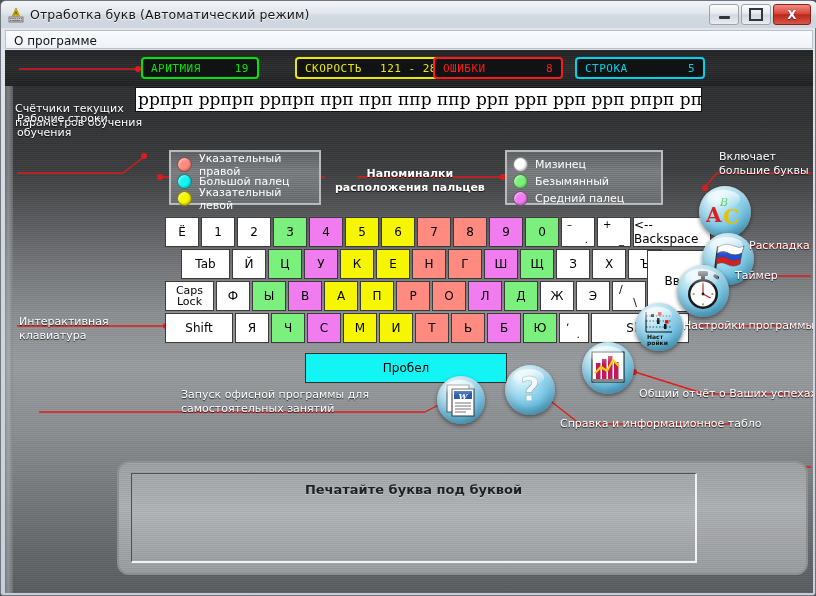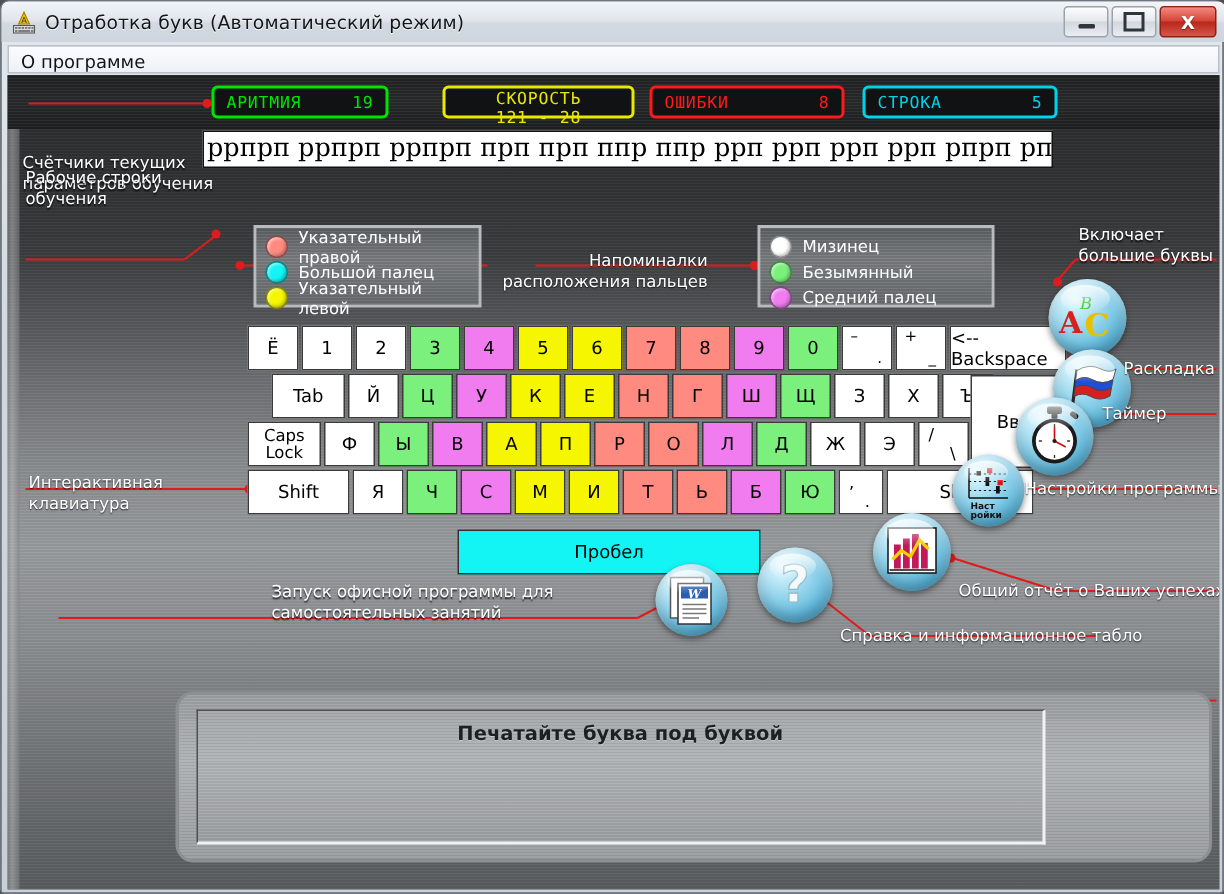--- a/index.html
+++ b/index.html
@@ -264,21 +264,21 @@
     </svg>
 
     <div class="anno" style="left:10px;top:5px;margin-top:47px;">Счётчики текущих
 параметров обучения</div>
 
     <div id="counters-row">
         <div class="counter" style="left: 136px; width: 118px; border-color: rgb(0, 229, 0);">
           <span class="clabel" style="color: rgb(0, 229, 0);">АРИТМИЯ</span>
           <span class="cval" style="color: rgb(0, 229, 0);">19</span>
         </div>
-        <div class="counter" style="left: 290px; width: 128px; border-color: rgb(232, 232, 0); flex-direction: column;">
+        <div class="counter" style="left: 290px; width: 152px; border-color: rgb(232, 232, 0);">
           <span class="clabel" style="color: rgb(232, 232, 0);">СКОРОСТЬ</span>
           <span class="cval" style="color: rgb(232, 232, 0);">121   - 28</span>
         </div>
         <div class="counter" style="left: 428px; width: 130px; border-color: rgb(255, 26, 26);">
           <span class="clabel" style="color: rgb(255, 26, 26);">ОШИБКИ</span>
           <span class="cval" style="color: rgb(255, 26, 26);">8</span>
         </div>
         <div class="counter" style="left: 570px; width: 130px; border-color: rgb(0, 210, 232);">
           <span class="clabel" style="color: rgb(0, 210, 232);">СТРОКА</span>
           <span class="cval" style="color: rgb(0, 210, 232);">5</span>
@@ -297,21 +297,21 @@
       <div class="legrow">
         <span class="legdot" id="ld1" style="background: rgb(19, 244, 244);"></span>
         <span class="legtxt">Большой палец</span>
       </div>
       <div class="legrow">
         <span class="legdot" id="ld2" style="background: rgb(246, 246, 0);"></span>
         <span class="legtxt">Указательный левой</span>
       </div>
     </div>
 
-    <div class="anno" style="left:330px;top:117px;text-align:right;">Напоминалки
+    <div class="anno" style="left:330px;top:117px;text-align:center;font-weight:bold;">Напоминалки
 расположения пальцев</div>
 
     <div class="legendbox" style="left:500px;top:100px;width:158px;height:55px;">
       <div class="legrow">
         <span class="legdot" id="rd0" style="background: rgb(255, 255, 255);"></span>
         <span class="legtxt">Мизинец</span>
       </div>
       <div class="legrow">
         <span class="legdot" id="rd1" style="background: rgb(124, 240, 124);"></span>
         <span class="legtxt">Безымянный</span>

